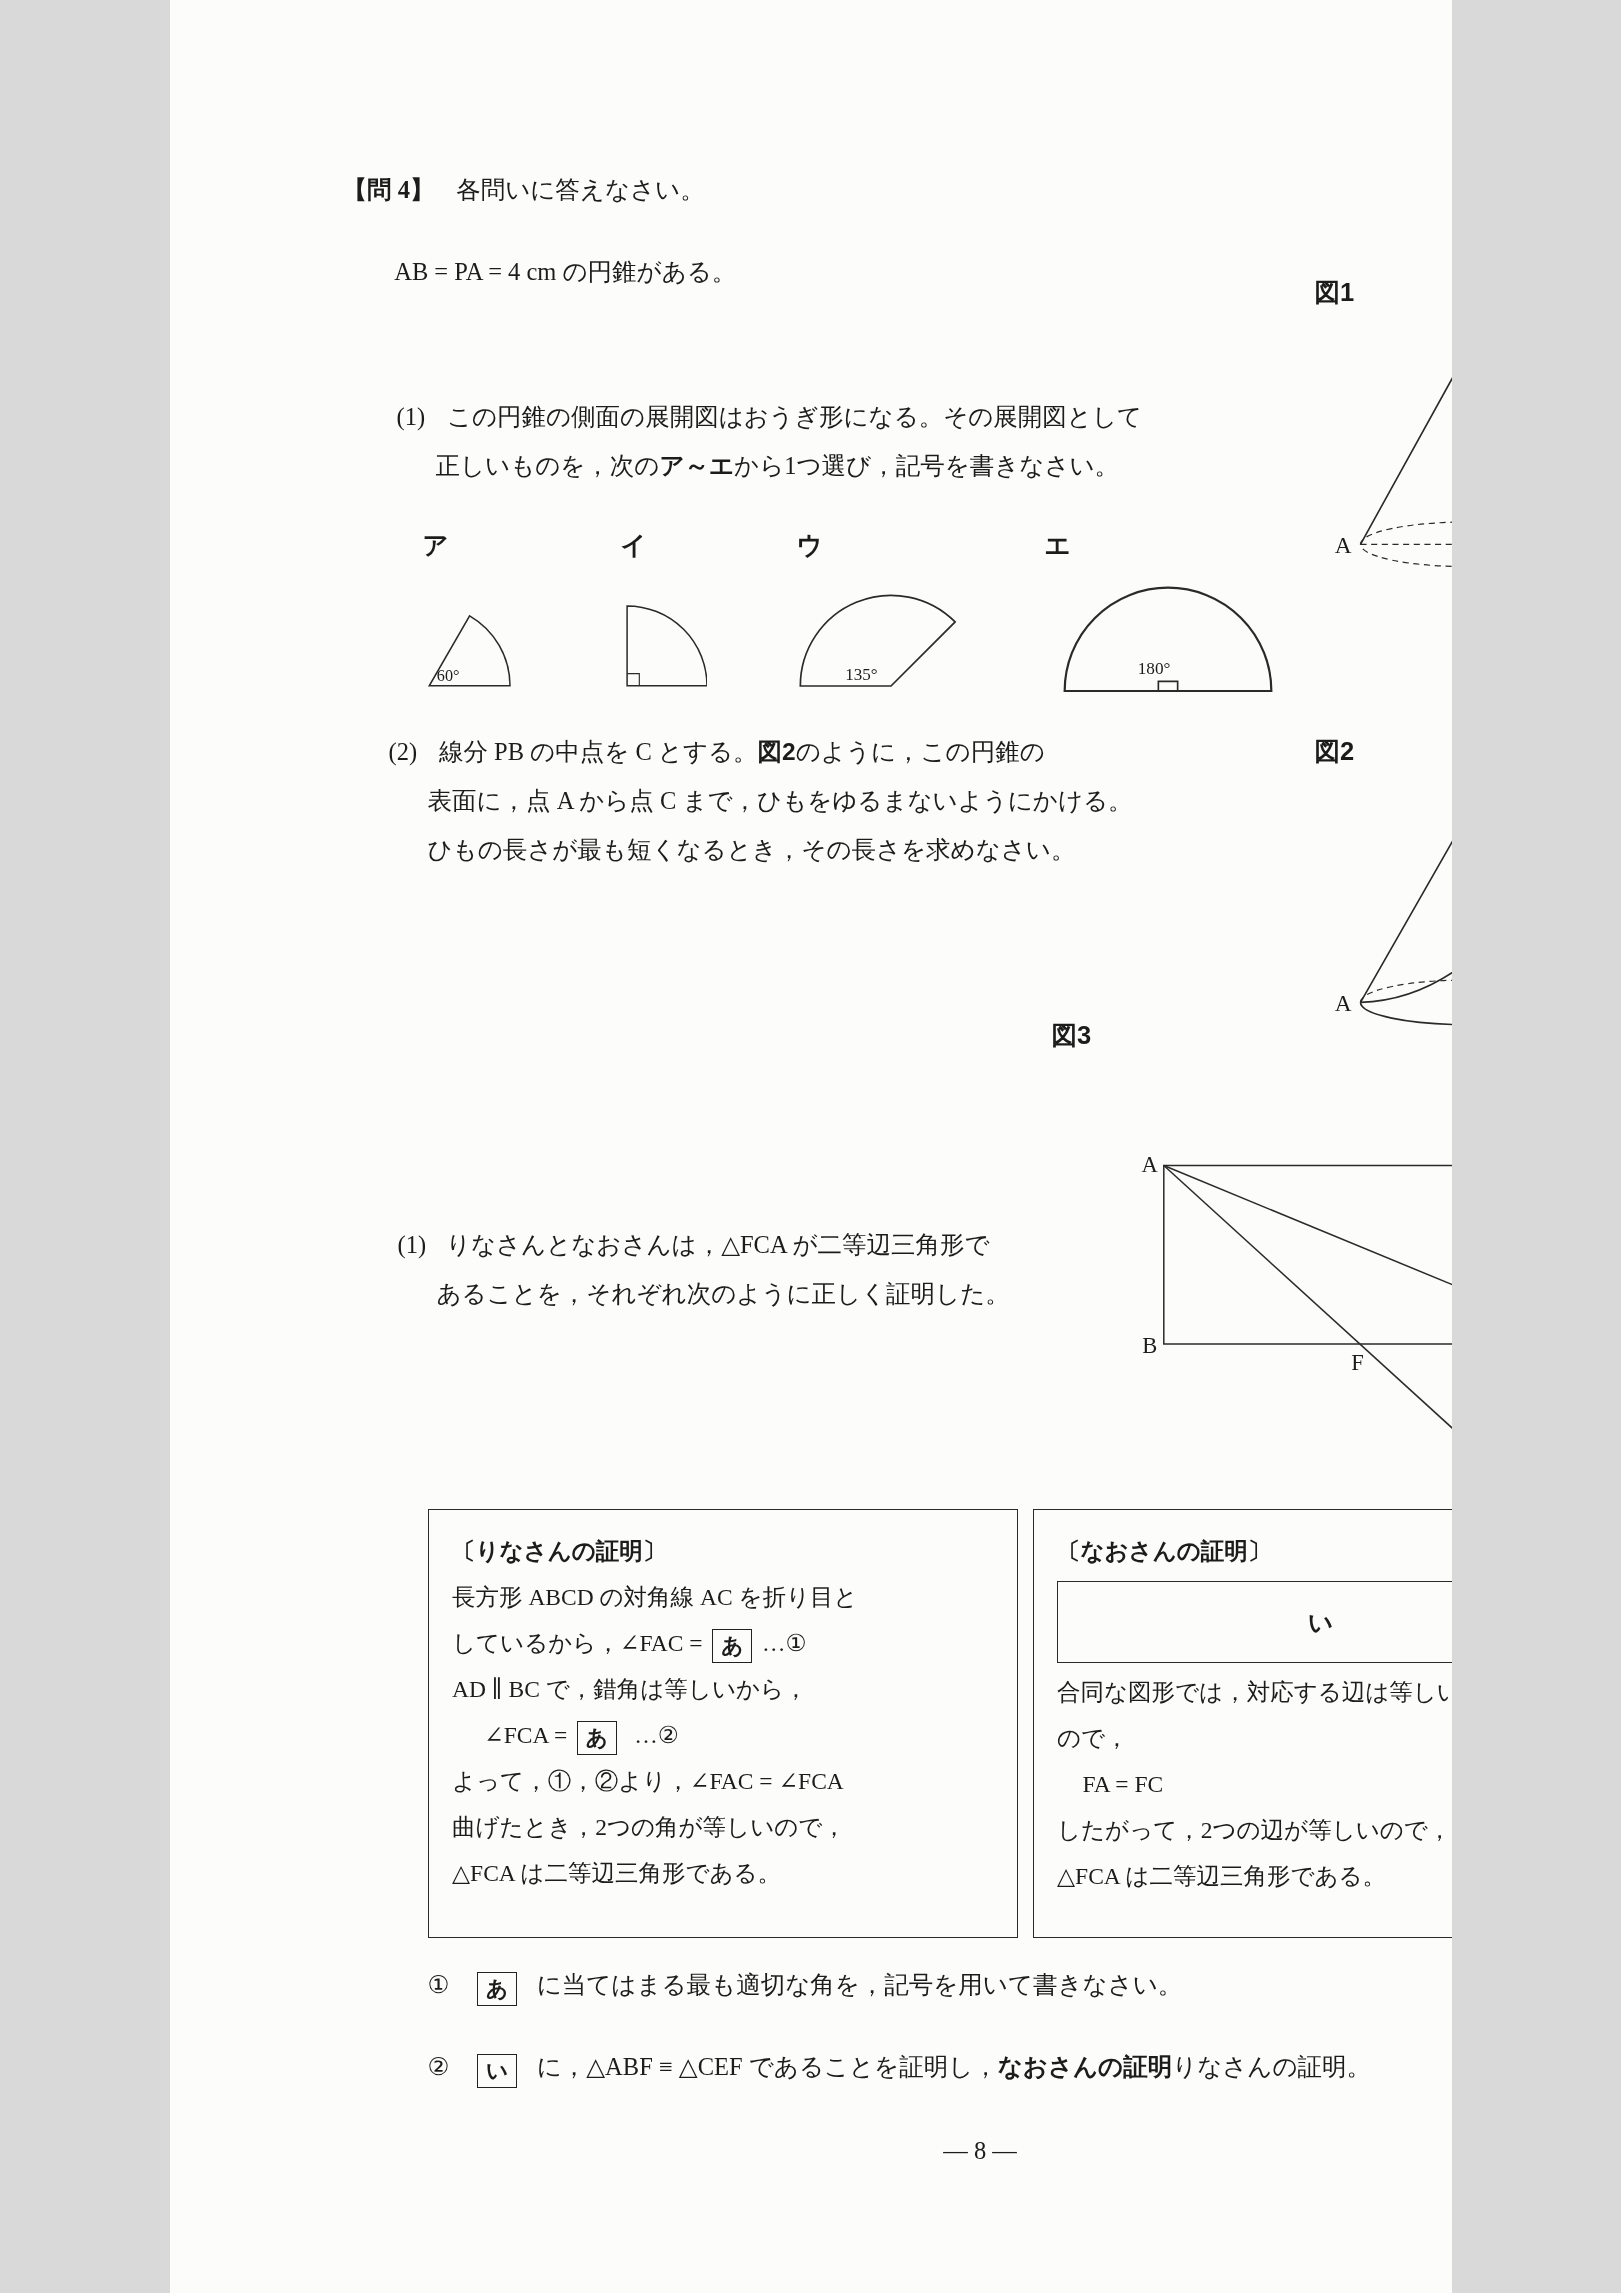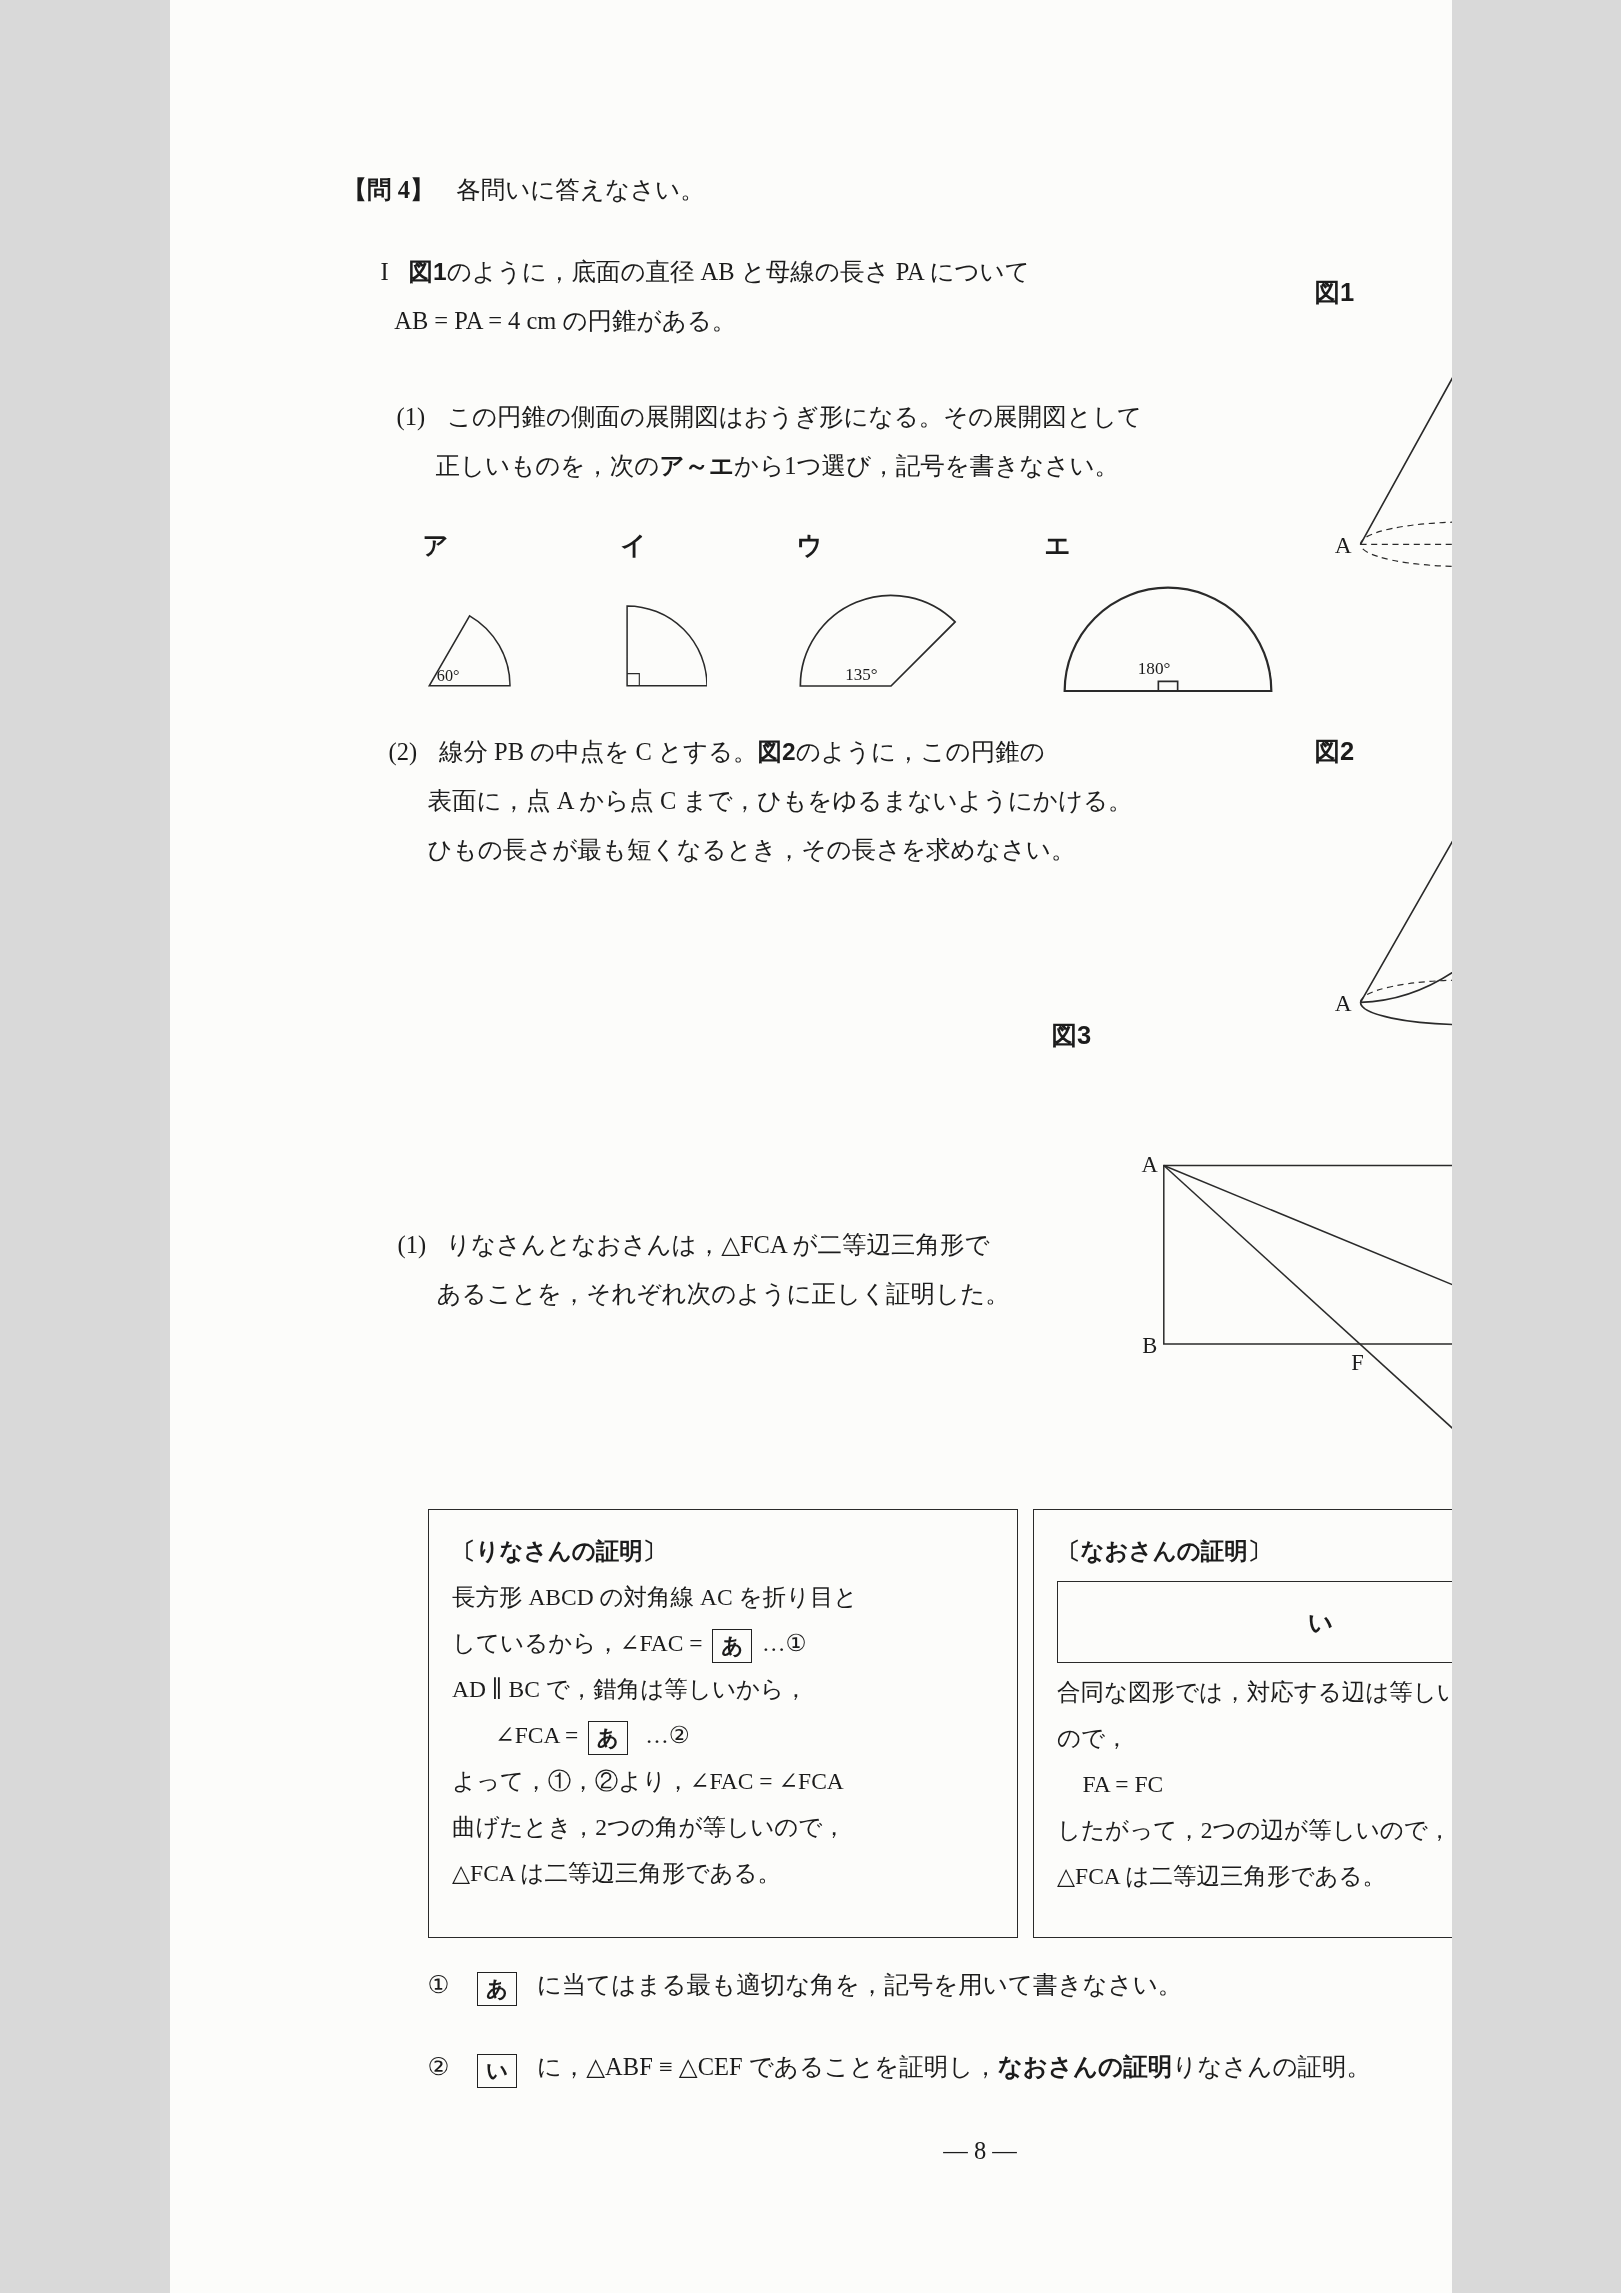--- a/index.html
+++ b/index.html
@@ -53,26 +53,20 @@
 <body>
 
 <div class="page">
 
   <div class="abs line" style="left:173px; top:165px">
     <span style="font-weight:bold">【問 4】</span>
     <span style="margin-left:15.7px">各問いに答えなさい。</span>
   </div>
 
   <div class="abs" style="left:211px; top:247px">
-    <div class="line">
-      <span>I</span>
-      <span style="margin-left:13.7px">
-        <span class="gothic">図1</span><span>のように，底面の直径 AB と母線の長さ PA について</span>
-      </span>
-    </div>
     <div class="line" style="margin-left:13.7px">AB = PA = 4 cm の円錐がある。</div>
   </div>
 
   <div class="abs fig-title" style="left:1145px; top:278px">図1</div>
   <svg class="abs" style="left:1155px; top:323px;font-size:25px" width="284" height="257" viewBox="0 0 280 253">
     <ellipse class="dashed" cx="140" cy="218" rx="105" ry="22"></ellipse>
     <path class="stroke" d="M 140 28 L 35 218 M 140 28 L 245 218"></path>
     <path class="dashed" d="M 140 28 L 140 218 M 35 218 L 245 218"></path>
     <path class="thin" d="M 132 218 L 132 210 L 140 210"></path>
     <text x="140" y="16" font-size="23" text-anchor="middle">P</text>
@@ -159,21 +153,21 @@
     <div class="line" style="margin-left:39px">あることを，それぞれ次のように正しく証明した。</div>
   </div>
 
   <div class="abs proof-box" style="left:258px; top:1509px; width:590px; height:429px">
     <div class="line gothic" style="font-size:23.5px">〔りなさんの証明〕</div>
     <div class="line">長方形 ABCD の対角線 AC を折り目と</div>
     <div class="line">
       <span>しているから，∠FAC =</span><span class="boxed">あ</span><span>…①</span>
     </div>
     <div class="line">AD ∥ BC で，錯角は等しいから，</div>
-    <div class="line" style="margin-left:43px">
+    <div class="line" style="margin-left:32px">
       <span>∠FCA =</span><span class="boxed">あ</span><span style="margin-left:7.8px">…②</span>
     </div>
     <div class="line">よって，①，②より，∠FAC = ∠FCA</div>
     <div class="line">曲げたとき，2つの角が等しいので，</div>
     <div class="line">△FCA は二等辺三角形である。</div>
   </div>
 
   <div class="abs proof-box" style="left:863px; top:1509px; width:576px; height:429px">
     <div class="line gothic" style="font-size:23.5px">〔なおさんの証明〕</div>
     <div class="inner-answer-box">

